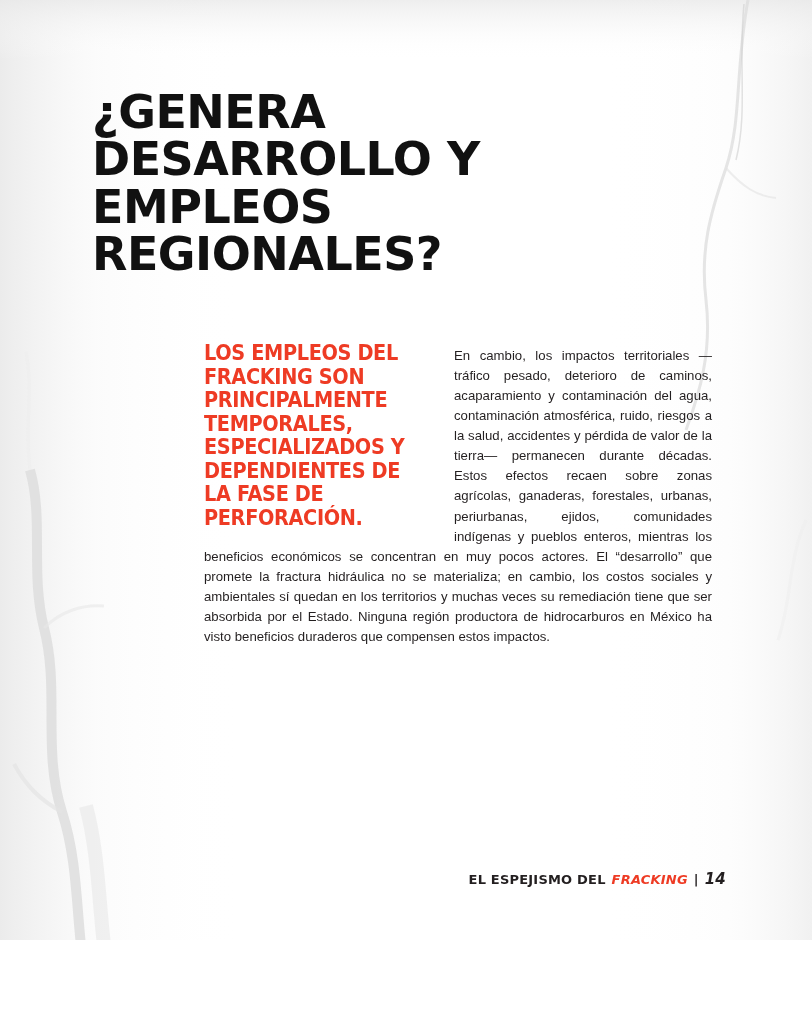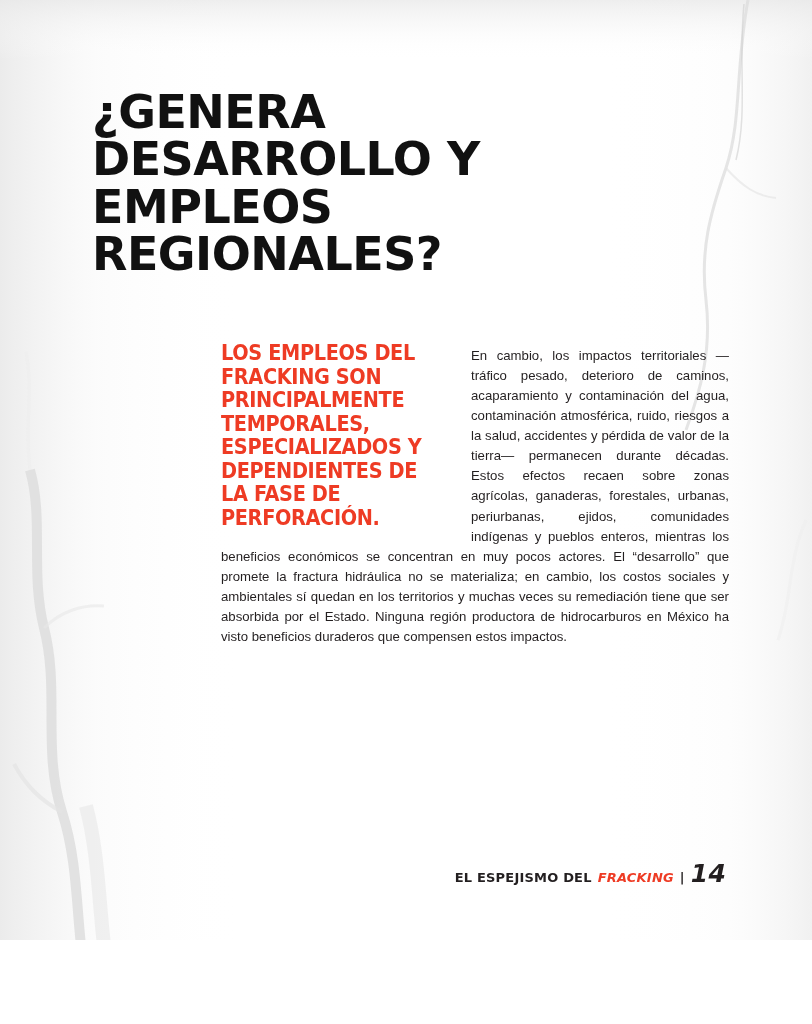--- a/index.html
+++ b/index.html
@@ -40,21 +40,21 @@
     font-size: 46px;
     line-height: 1.03;
     letter-spacing: -0.5px;
     color: #111111;
     text-transform: uppercase;
   }
 
   
   .content {
     position: absolute;
-    left: 221px;
+    left: 204px;
     top: 338px;
     width: 508px;
   }
 
   .pullquote {
     float: left;
     width: 232px;
     margin: 4px 18px 4px 0;
     font-family: "DejaVu Sans", sans-serif;
     font-weight: bold;
@@ -93,21 +93,21 @@
     font-size: 13px;
     letter-spacing: 0.2px;
     text-transform: uppercase;
   }
   .footer .f-dark { color: #231f20; }
   .footer .f-red  { color: #ee3b24; font-style: italic; }
   .footer .f-sep  { color: #231f20; font-weight: bold; }
   .footer .f-page {
     color: #231f20;
     font-style: italic;
-    font-size: 25px;
+    font-size: 15px;
     font-weight: bold;
   }
 </style>
 </head>
 <body>
 
 <div class="page">
 
   <svg class="texture" viewBox="0 0 812 1024" preserveAspectRatio="none" xmlns="http://www.w3.org/2000/svg">
     <defs>

